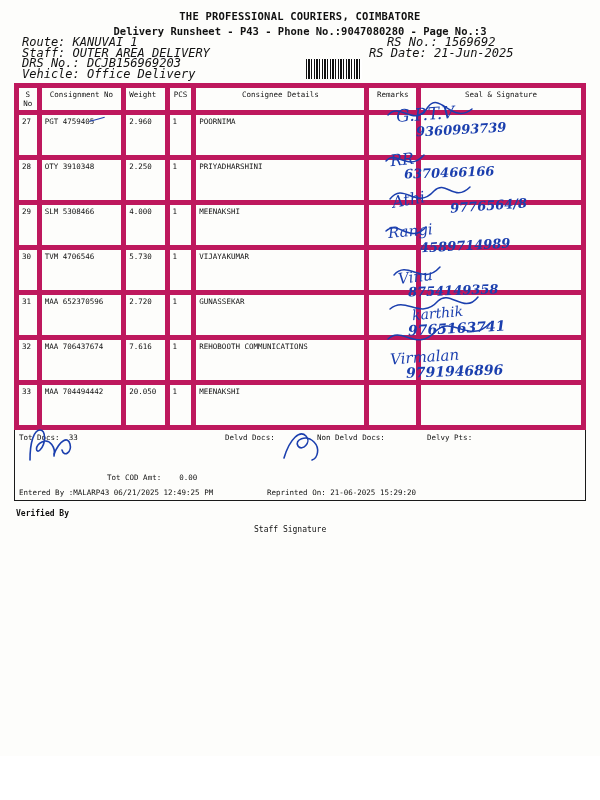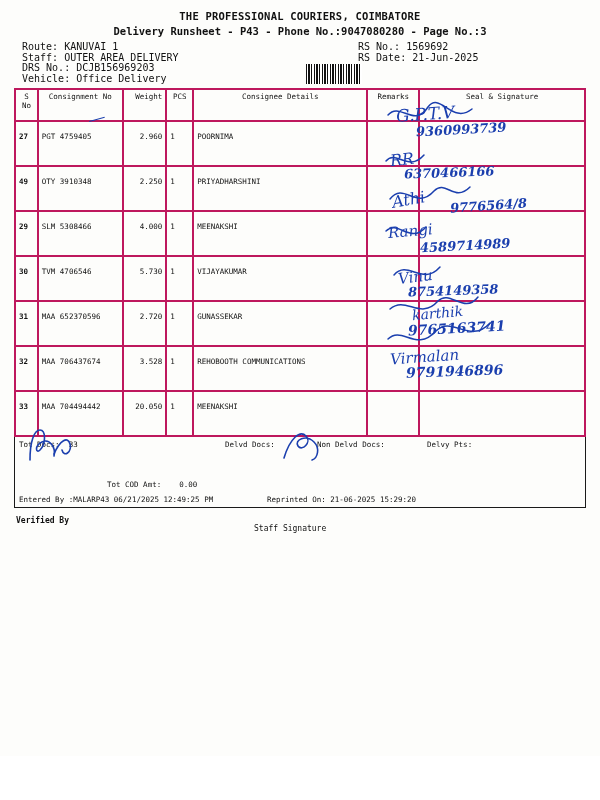--- a/index.html
+++ b/index.html
@@ -32,31 +32,31 @@
     letter-spacing: 0.2px;
     color: #111;
     margin-bottom: 3px;
   }
   .subtitle {
     text-align: center;
     font-family: "DejaVu Sans Mono", monospace;
     font-weight: bold;
     font-size: 10.5px;
     color: #111;
-    margin-bottom: 5px;
   }
   .meta {
     position: relative;
-    font-size: 10px;
+    font-size: 12px;
     line-height: 10.5px;
     color: #111;
     height: 44px;
+    font-style: italic;
   }
   .meta .left { position: absolute; left: 8px; top: 0; }
-  .meta .right{ position: absolute; left: 344px; top: 0; }
+  .meta .right{ position: absolute; left: 355px; top: 0; text-align: center; }
   .meta div.row { white-space: pre; }
 
   .barcode {
     position: absolute;
     left: 292px;
     top: 22px;
     width: 56px;
     height: 20px;
     background:
       repeating-linear-gradient(to right,
@@ -65,37 +65,37 @@
         #111 5px, #111 6px, #fff 6px, #fff 8px);
   }
 
   table.runsheet {
     width: 100%;
     border-collapse: collapse;
     margin-top: 2px;
     table-layout: fixed;
   }
   table.runsheet th, table.runsheet td {
-    border: 2px solid #be185d;
+    border: 5px solid #be185d;
     font-size: 7.5px;
     font-family: "DejaVu Sans Mono", monospace;
     color: #111;
-    padding: 10px 3px;
+    padding: 2px 3px;
     vertical-align: top;
     overflow: hidden;
   }
   table.runsheet th {
     font-weight: normal;
     height: 13px;
     padding-top: 2px;
   }
   table.runsheet td { height: 45px; }
-  .c-sno   { width: 22px; font-weight: bold; }
+  .c-sno   { width: 22px; }
   .c-cn    { width: 82px; }
-  .c-wt    { width: 42px; text-align: right; }
+  .c-wt    { width: 42px; text-align: left; }
   .c-pcs   { width: 26px; }
   .c-cons  { width: 168px; }
   .c-rem   { width: 50px; }
   .c-sig   { width: 160px; border-radius: 11px; }
 
   .totals {
     border: 1px solid #1a1a1a;
     border-top: none;
     font-size: 7.5px;
     color: #111;
@@ -114,21 +114,21 @@
   .t5 { width: 90px; }
 
   .verify {
     margin-top: 8px;
     position: relative;
     height: 60px;
     font-size: 8px;
     color: #111;
   }
   .verify .vleft  { position: absolute; left: 2px; top: 0; font-weight: bold; }
-  .verify .vright { position: absolute; left: 240px; top: 8px; }
+  .verify .vright { position: absolute; left: 240px; top: 16px; }
 
   
   .ink {
     position: absolute;
     color: #1b3fae;
     font-family: "DejaVu Serif", serif;
     font-style: italic;
     pointer-events: none;
     white-space: nowrap;
   }
@@ -188,21 +188,21 @@
         <tr>
           <td class="c-sno">27</td>
           <td class="c-cn">PGT 4759405</td>
           <td class="c-wt">2.960</td>
           <td class="c-pcs">1</td>
           <td class="c-cons">POORNIMA</td>
           <td class="c-rem"></td>
           <td class="c-sig"></td>
         </tr>
         <tr>
-          <td class="c-sno">49</td>
+          <td class="c-sno">28</td>
           <td class="c-cn">OTY 3910348</td>
           <td class="c-wt">2.250</td>
           <td class="c-pcs">1</td>
           <td class="c-cons">PRIYADHARSHINI</td>
           <td class="c-rem"></td>
           <td class="c-sig"></td>
         </tr>
         <tr>
           <td class="c-sno">29</td>
           <td class="c-cn">SLM 5308466</td>
@@ -226,21 +226,21 @@
           <td class="c-cn">MAA 652370596</td>
           <td class="c-wt">2.720</td>
           <td class="c-pcs">1</td>
           <td class="c-cons">GUNASSEKAR</td>
           <td class="c-rem"></td>
           <td class="c-sig"></td>
         </tr>
         <tr>
           <td class="c-sno">32</td>
           <td class="c-cn">MAA 706437674</td>
-          <td class="c-wt">3.528</td>
+          <td class="c-wt">7.616</td>
           <td class="c-pcs">1</td>
           <td class="c-cons">REHOBOOTH COMMUNICATIONS</td>
           <td class="c-rem"></td>
           <td class="c-sig"></td>
         </tr>
         <tr>
           <td class="c-sno">33</td>
           <td class="c-cn">MAA 704494442</td>
           <td class="c-wt">20.050</td>
           <td class="c-pcs">1</td>

